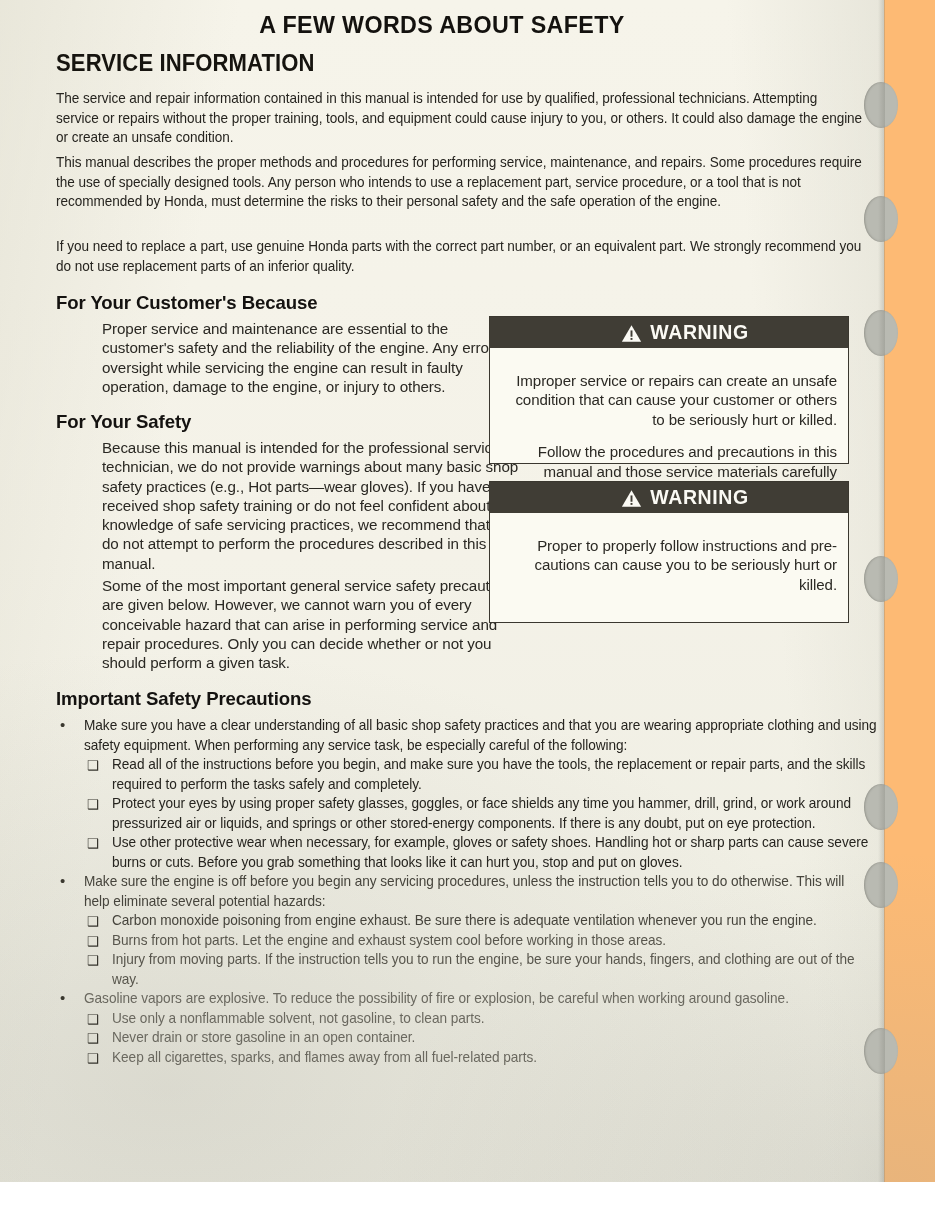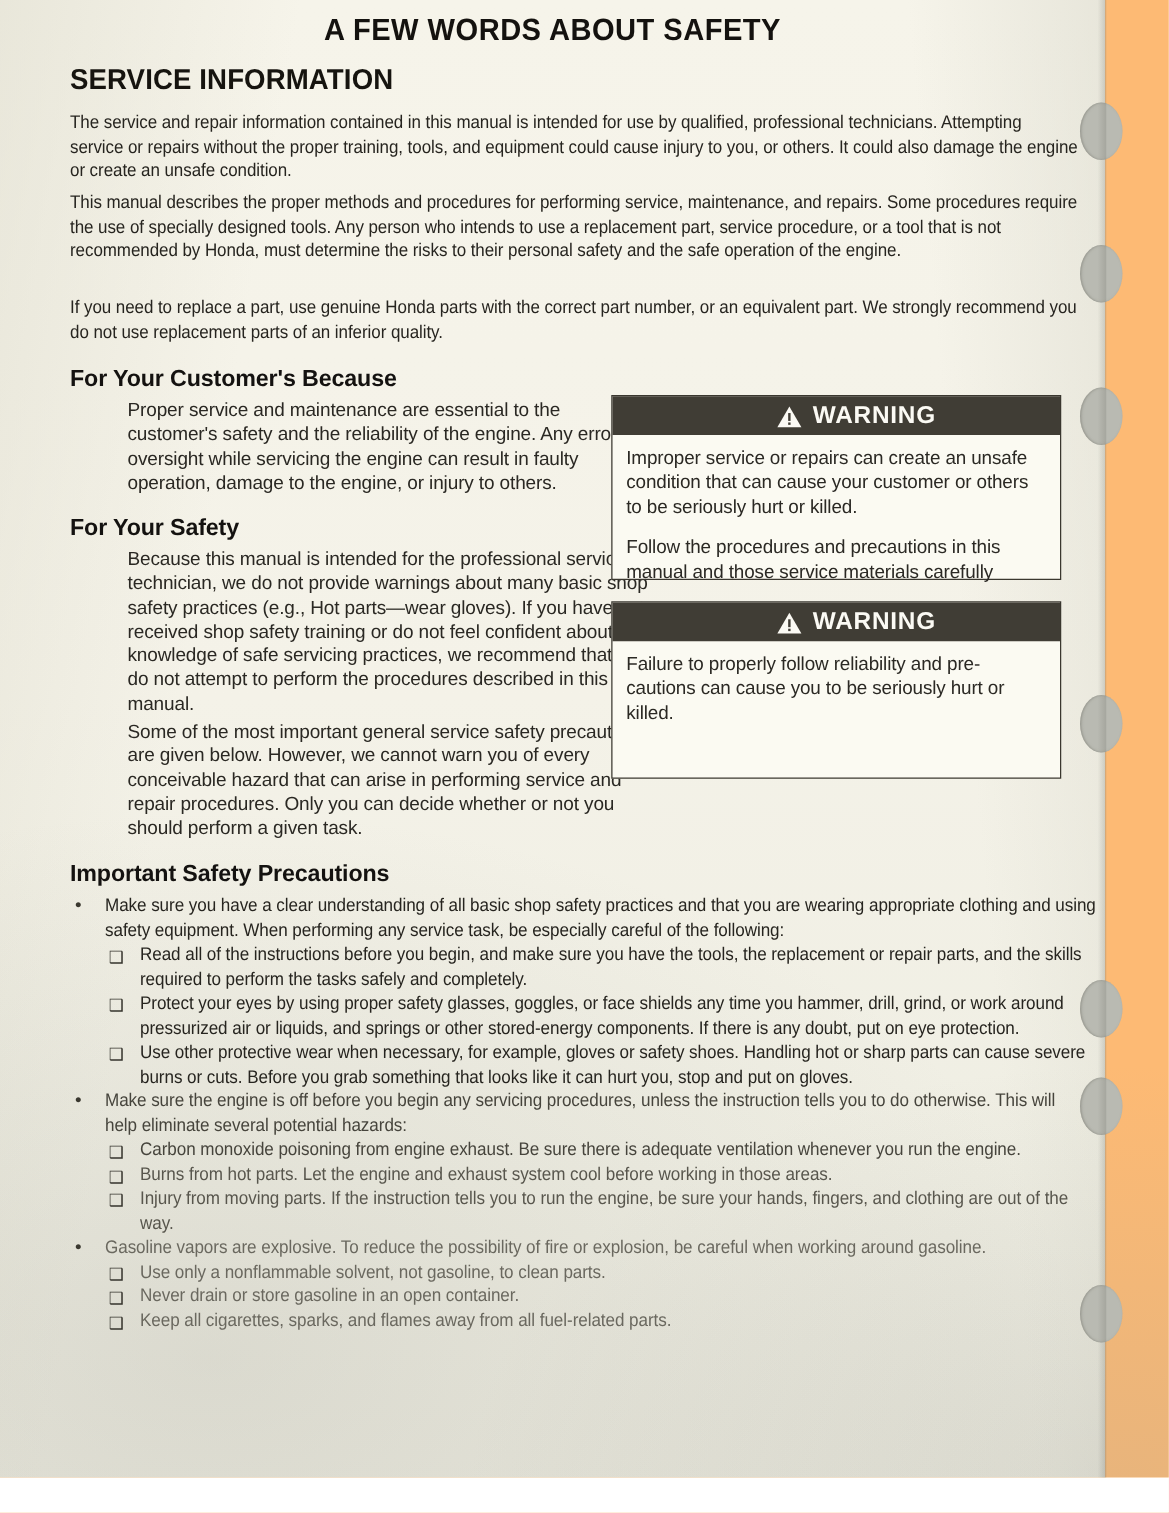--- a/index.html
+++ b/index.html
@@ -148,21 +148,22 @@
     height: 19px;
     margin-top: 1px;
   }
   .warn-head .lbl {
     color: #fbfaf4;
     font-size: 19.5px;
     font-weight: bold;
     letter-spacing: 0.6px;
   }
   .warn-body {
-    padding: 9px 11px 10px 11px;
+    padding: 23px 11px 10px 11px;
+    text-align: right;
   }
   .warn-body p {
     margin: 0 0 13px 0;
     font-size: 15.1px;
     line-height: 19.4px;
     color: #2b2924;
     letter-spacing: -0.1px;
   }
   .warn-body p:last-child { margin-bottom: 0; }
 
@@ -271,21 +272,21 @@
     <div class="warn-box" style="left:489px; top:481px; width:360px; height:142px;">
       <div class="warn-head">
         <svg class="tri" viewBox="0 0 24 21">
           <polygon points="12,1 23,20 1,20" fill="#fbfaf4"></polygon>
           <rect x="10.9" y="7" width="2.2" height="7.2" fill="#403d35"></rect>
           <rect x="10.9" y="15.6" width="2.2" height="2.2" fill="#403d35"></rect>
         </svg>
         <span class="lbl">WARNING</span>
       </div>
       <div class="warn-body">
-        <p>Failure to properly follow reliability and pre-cautions can cause you to be seriously hurt or killed.</p>
+        <p>Proper to properly follow instructions and pre-cautions can cause you to be seriously hurt or killed.</p>
       </div>
     </div>
 
     <div class="h3" style="left:56px; top:688px;">Important Safety Precautions</div>
 
     <div id="precautions">
 
       <div class="lvl1">
         <span class="mk">•</span>
         <div class="li-text" style="width:855px;">Make sure you have a clear understanding of all basic shop safety practices and that you are wearing appropriate clothing and using safety equipment. When performing any service task, be especially careful of the following:</div>

